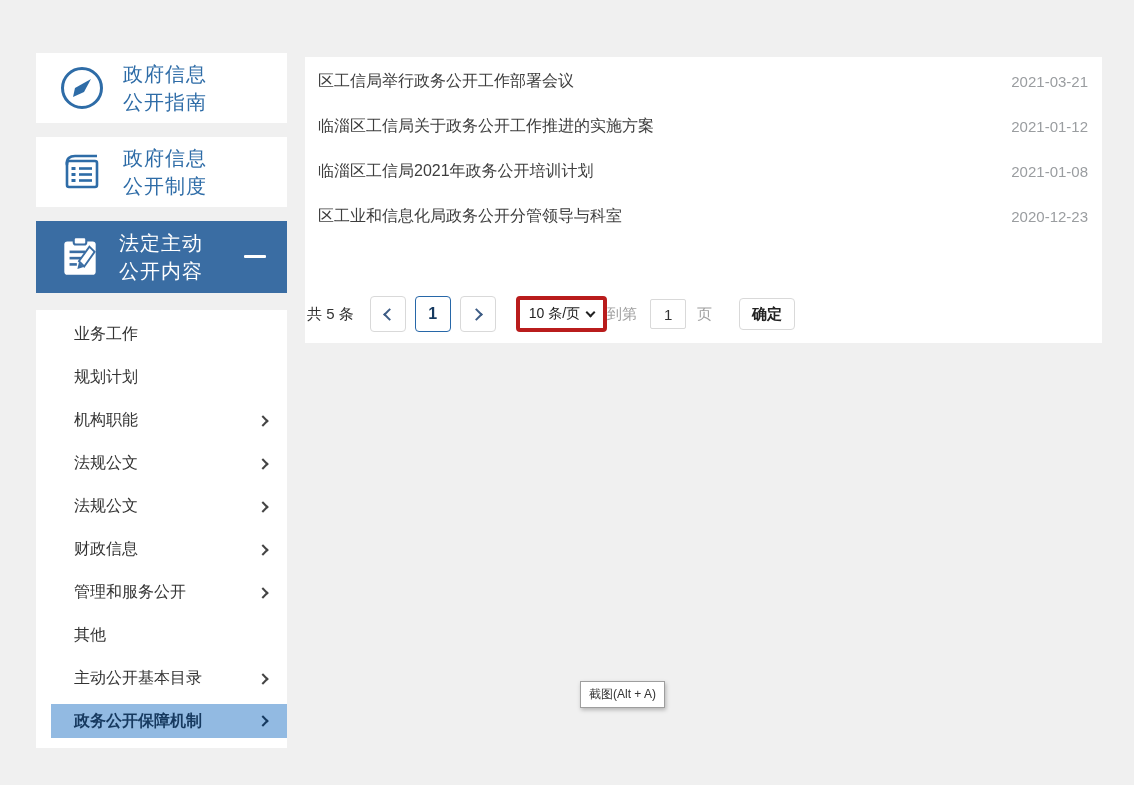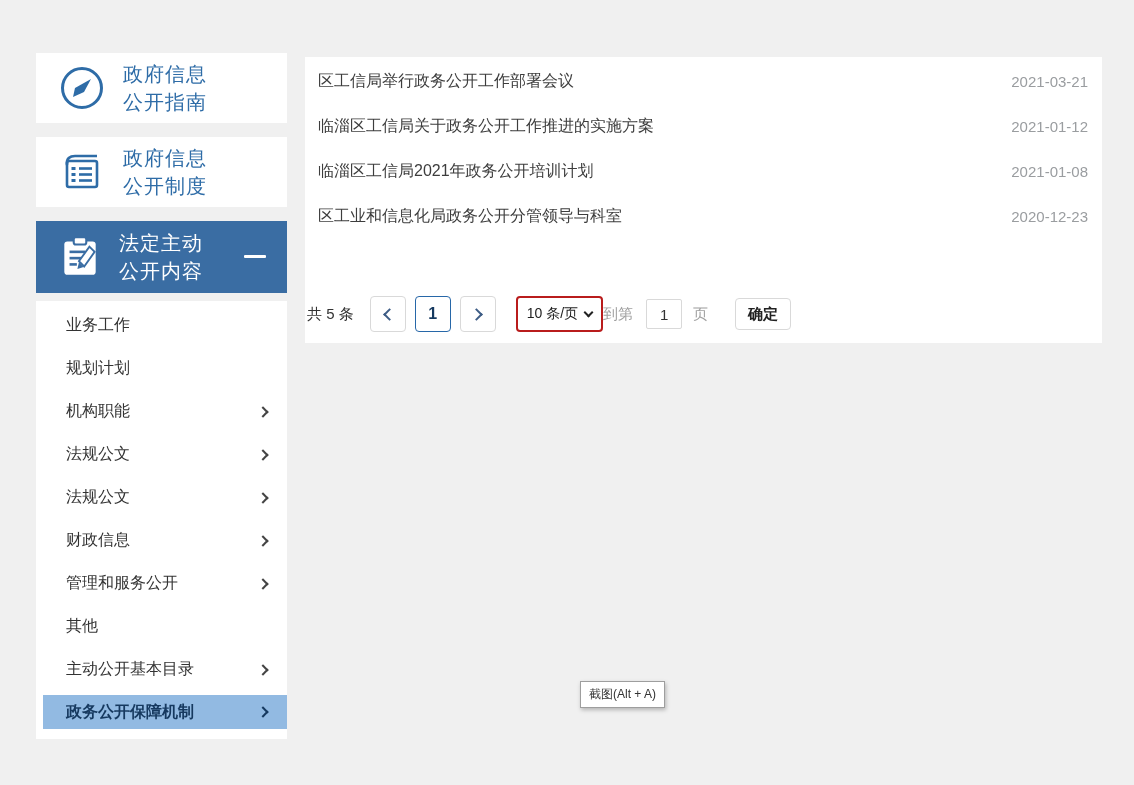--- a/index.html
+++ b/index.html
@@ -16,27 +16,27 @@
   .sidebar { position:absolute; left:36px; top:53px; width:251px; }
 
   .side-card {
     background:#ffffff; height:70px; margin-bottom:14px;
     display:flex; align-items:center; padding-left:21px;
   }
   .side-card .icon-wrap { width:50px; height:50px; flex:0 0 50px; display:flex; align-items:center; justify-content:center; }
   .side-card .card-label { margin-left:16px; font-size:20px; line-height:28px; color:#2e6ca7; letter-spacing:1px; }
 
   .active-card {
-    background:#3a6da3; height:72px; margin-bottom:8px;
+    background:#3a6da3; height:72px; margin-bottom:17px;
     display:flex; align-items:center; padding-left:21px; position:relative;
   }
   .active-card .card-label { margin-left:16px; font-size:20px; line-height:28px; color:#ffffff; letter-spacing:1px; }
   .minus-bar { position:absolute; right:21px; top:34px; width:22px; height:3px; background:#ffffff; border-radius:1px; }
 
-  .menu { background:#ffffff; padding:3px 0 2px 0; }
+  .menu { background:#ffffff; padding:3px 0 2px 8px; }
   .menu-item {
     height:43px; display:flex; align-items:center; justify-content:space-between;
     padding:0 20px 0 30px; font-size:16px; color:#333333; cursor:pointer;
   }
   .menu-item .chev {
     width:8px; height:8px; border-top:2px solid #444; border-right:2px solid #444;
     transform:rotate(45deg); flex:0 0 auto;
   }
   .menu-item.selected {
     height:34px; margin:4px 0 8px 7px; padding-left:23px;
@@ -61,21 +61,21 @@
     width:36px; height:36px; background:#fff; border:1px solid #d9d9d9; border-radius:4px;
     display:flex; align-items:center; justify-content:center; cursor:pointer; font-family:inherit;
   }
   .pbtn.prev { margin-left:16px; }
   .pbtn.page { margin-left:9px; border:1px solid #2767a8; color:#16395f; font-size:16px; font-weight:bold; }
   .pbtn.next { margin-left:9px; }
   .chev-l { width:9px; height:9px; border-left:2px solid #3d5c85; border-bottom:2px solid #3d5c85; transform:rotate(45deg); margin-left:3px; }
   .chev-r { width:9px; height:9px; border-top:2px solid #3d5c85; border-right:2px solid #3d5c85; transform:rotate(45deg); margin-right:3px; }
   .size-select {
     margin-left:20px; height:36px; min-width:70px; padding:0 9px;
-    border:2px solid #b91c1c; border-radius:4px; background:#fff;
+    border:4px solid #b91c1c; border-radius:4px; background:#fff;
     display:flex; align-items:center; gap:7px; cursor:pointer;
   }
   .size-select .sel-text { font-size:14px; color:#222; white-space:nowrap; }
   .chev-d { width:7px; height:7px; border-right:2px solid #222; border-bottom:2px solid #222; transform:rotate(45deg); margin-top:-4px; }
   .goto-prefix { font-size:15px; color:#a0a0a0; }
   .goto-input {
     margin-left:13px; width:36px; height:30px; border:1px solid #d9d9d9; border-radius:2px;
     text-align:center; font-size:15px; color:#333; font-family:inherit; background:#fff;
   }
   .goto-suffix { margin-left:11px; font-size:15px; color:#a0a0a0; }

